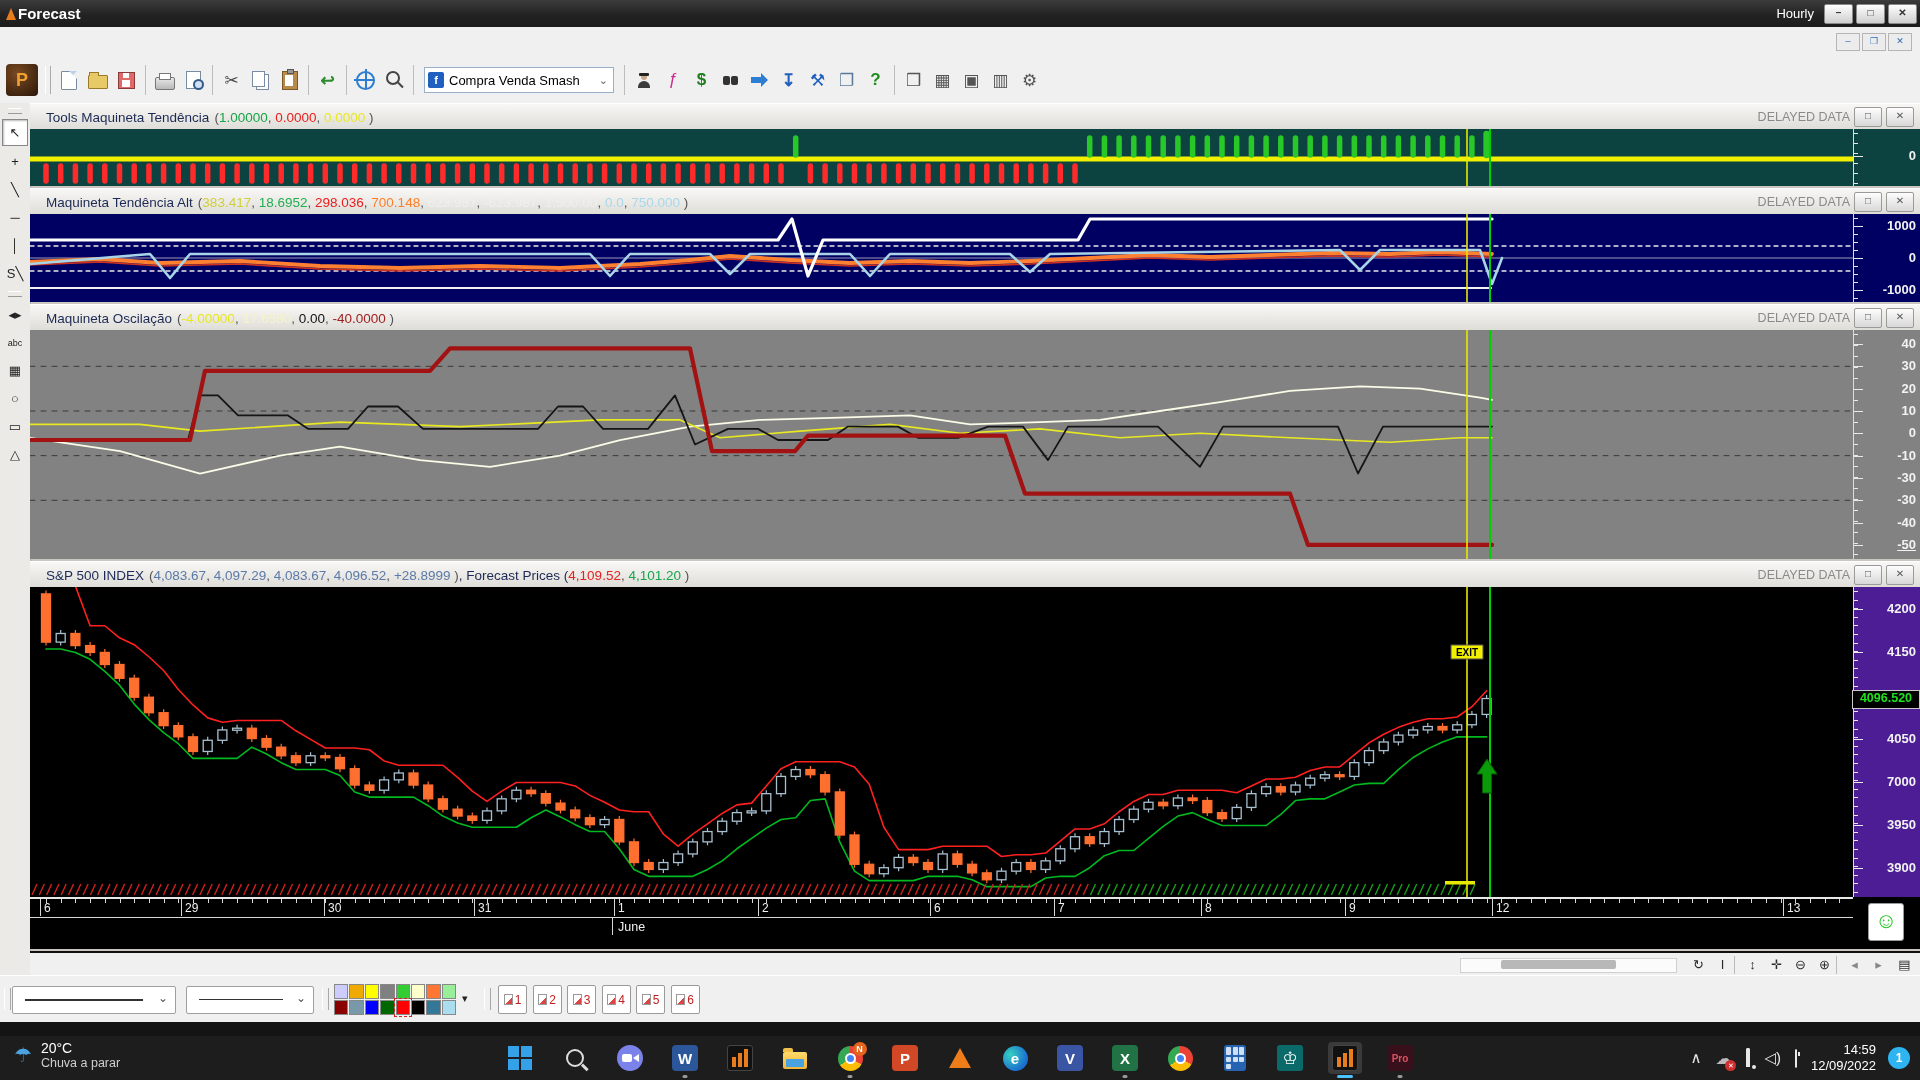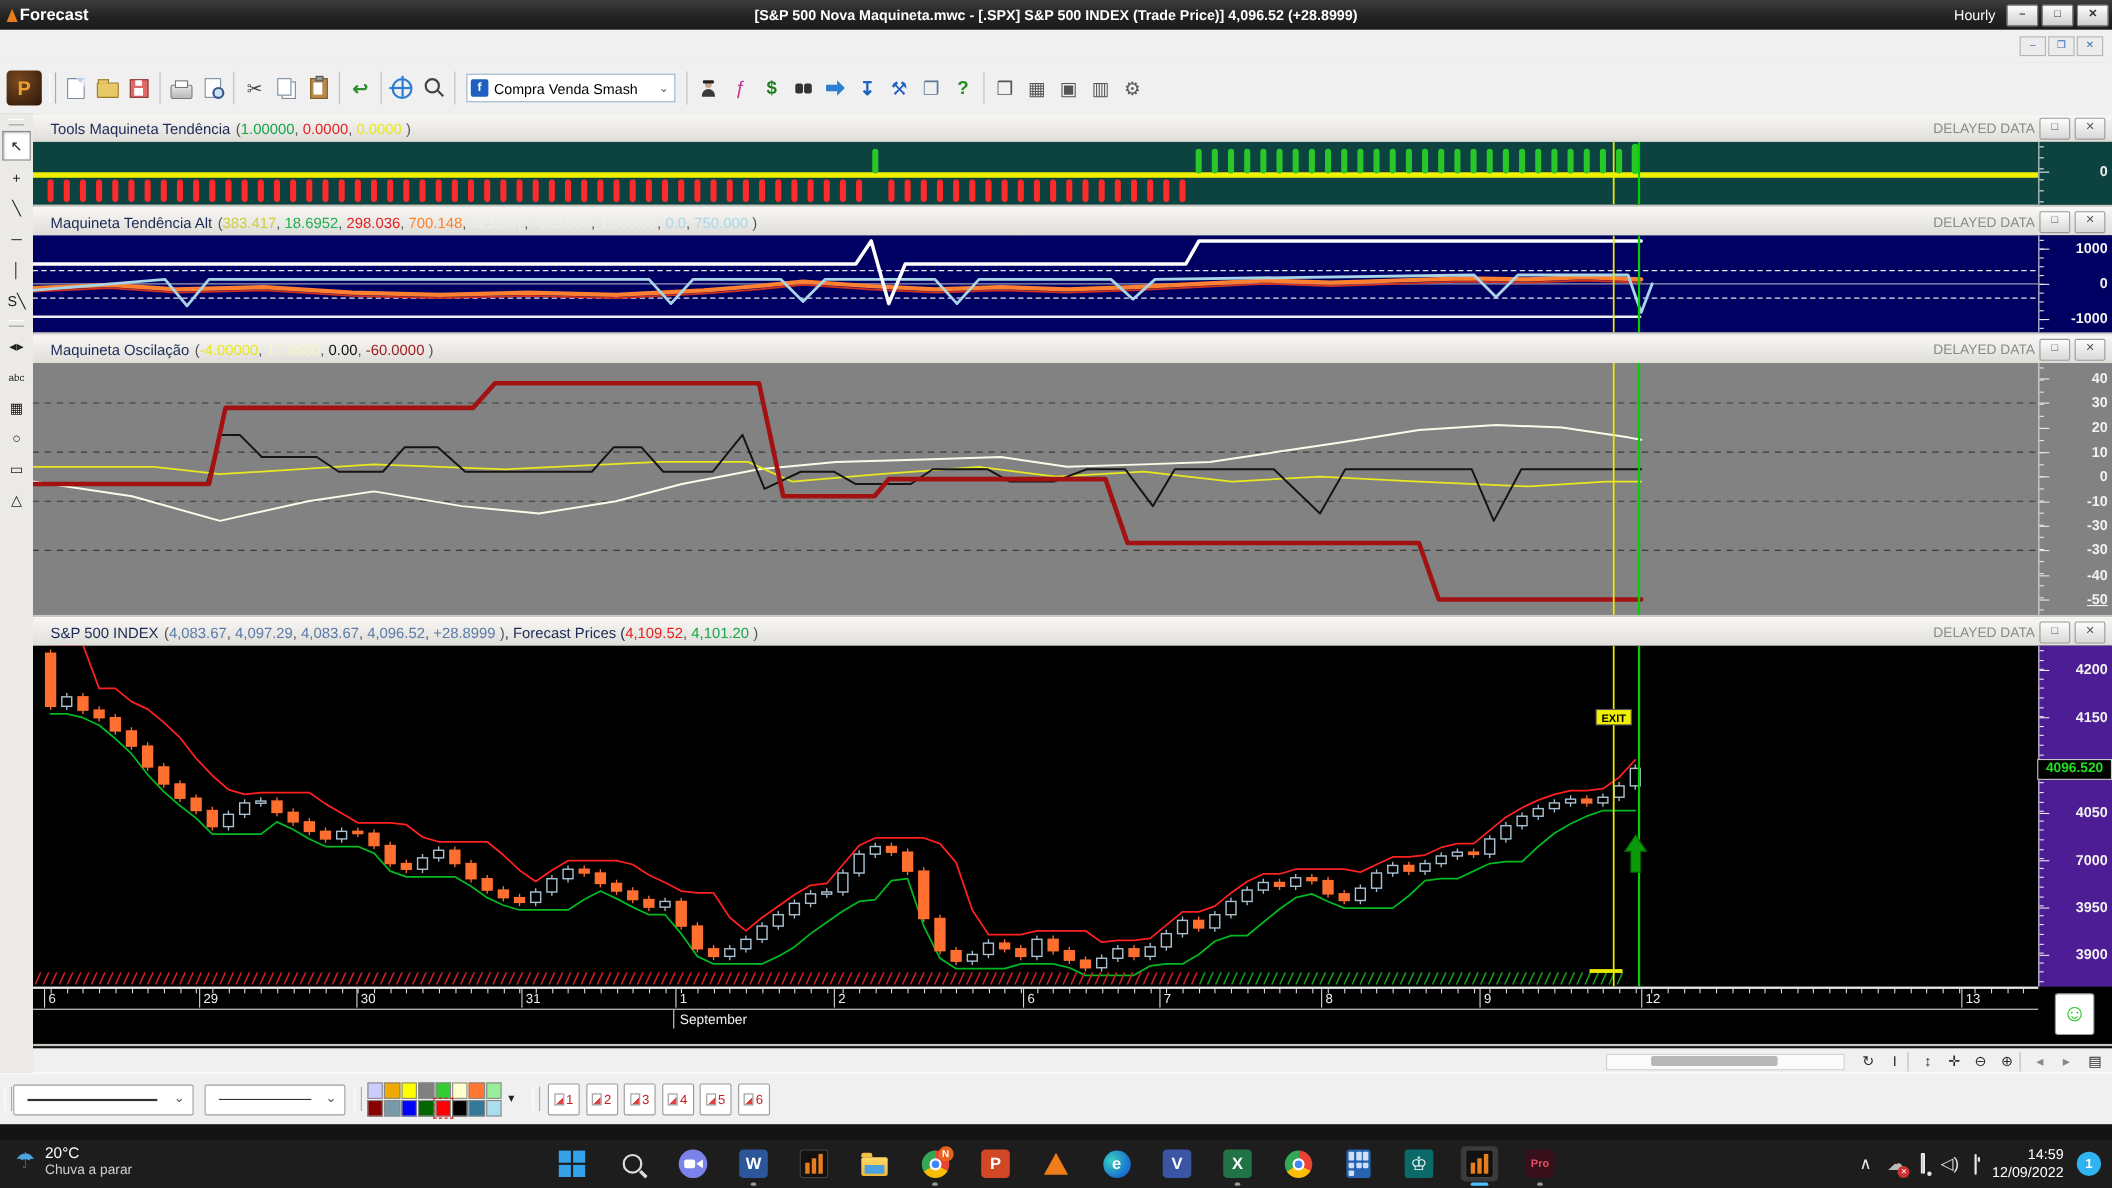--- a/index.html
+++ b/index.html
@@ -169,21 +169,20 @@
           line-height:22px;text-align:center;margin-right:10px;}
 </style>
 </head>
 <body>
 
 <div id="titlebar" class="abs">
   <div id="ms-logo">
     <span class="tri"></span>
     <span>Forecast</span>
   </div>
-  <div id="win-title">[S&amp;P 500 Nova Maquineta.mwc - [.SPX] S&amp;P 500 INDEX (Trade Price)]   4,096.52 (+28.8999)</div>
   <div id="periodicity">Hourly</div>
   <div id="win-btns" style="display:flex;">
       <div class="winbtn">–</div>
       <div class="winbtn">□</div>
       <div class="winbtn">✕</div>
     </div>
 </div>
 
 <div id="menubar" class="abs">
   <div id="mdi-btns">
@@ -443,21 +442,21 @@
         <div class="tick" style="top: 12px; width: 9px;"></div>
         <div class="lbl" style="top: 4px;">1000</div>
         <div class="tick" style="top: 44px; width: 9px;"></div>
         <div class="lbl" style="top: 36px;">0</div>
         <div class="tick" style="top: 76px; width: 9px;"></div>
         <div class="lbl" style="top: 68px;">-1000</div>
       </div>
     </div>
   <div class="phead abs" style="top:201px;" id="ph3">
       <span class="ttl">Maquineta Oscilação</span>
-      <span class="vals"><span style="color:#555">(</span><span style="color:#e8e820">-4.00000</span><span style="color:#555">, </span><span style="color:#f5f5c8">17.6580</span><span style="color:#555">, </span><span style="color:#111111">0.00</span><span style="color:#555">, </span><span style="color:#a02020">-60.0000</span><span style="color:#555"> )</span></span>
+      <span class="vals"><span style="color:#555">(</span><span style="color:#e8e820">-4.00000</span><span style="color:#555">, </span><span style="color:#f5f5c8">17.6580</span><span style="color:#555">, </span><span style="color:#111111">0.00</span><span style="color:#555">, </span><span style="color:#a02020">-40.0000</span><span style="color:#555"> )</span></span>
       <span class="delayed">DELAYED DATA</span>
       <span class="phbtn">□</span>
       <span class="phbtn">✕</span>
     </div>
   <div class="pbody abs" style="top: 227px; height: 229px; background: rgb(130, 130, 130);" id="pb3">
       <div class="plot">
         <svg viewBox="0 0 1823 229" preserveAspectRatio="none">
           <polyline points="0,36.33 1823,36.33" fill="none" stroke="#3a3a3a" stroke-width="1" stroke-linejoin="round" stroke-linecap="round" stroke-dasharray="5 6"></polyline>
           <polyline points="0,80.99000000000001 1823,80.99000000000001" fill="none" stroke="#3a3a3a" stroke-width="1" stroke-linejoin="round" stroke-linecap="round" stroke-dasharray="5 6"></polyline>
           <polyline points="0,125.65 1823,125.65" fill="none" stroke="#3a3a3a" stroke-width="1" stroke-linejoin="round" stroke-linecap="round" stroke-dasharray="5 6"></polyline>
@@ -1127,21 +1126,21 @@
       <div class="dtick" style="left: 1171px; height: 17px;"></div>
       <div class="dlabel" style="left: 1175px;">8</div>
       <div class="dtick" style="left: 1315px; height: 17px;"></div>
       <div class="dlabel" style="left: 1319px;">9</div>
       <div class="dtick" style="left: 1462px; height: 17px;"></div>
       <div class="dlabel" style="left: 1466px;">12</div>
       <div class="dtick" style="left: 1753px; height: 17px;"></div>
       <div class="dlabel" style="left: 1757px;">13</div>
       <div class="mline"></div>
       <div class="mdiv" style="left: 582px;"></div>
-      <div class="mlabel" style="left: 588px;">September</div>
+      <div class="mlabel" style="left: 588px;">June</div>
       <div id="smiley">☺</div>
     </div>
   <div id="ctrlrow" class="abs" style="top:848px;left:30px;">
       <div id="hscroll">
         <div id="hthumb"></div>
       </div>
       <div class="crsep" style="left: 1704px;"></div>
       <div class="crsep" style="left: 1806px;"></div>
       <div class="crbtn" style="left: 1658px;">↻</div>
       <div class="crbtn" style="left: 1682px;">Ι</div>

